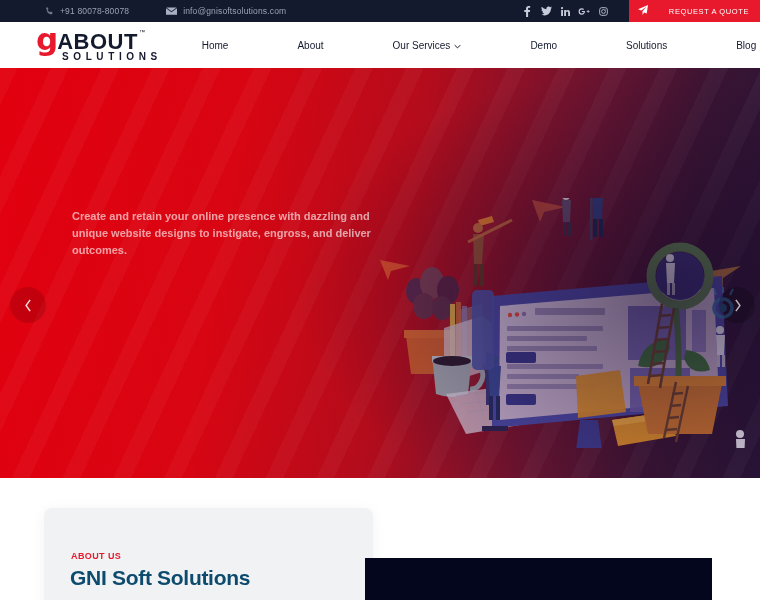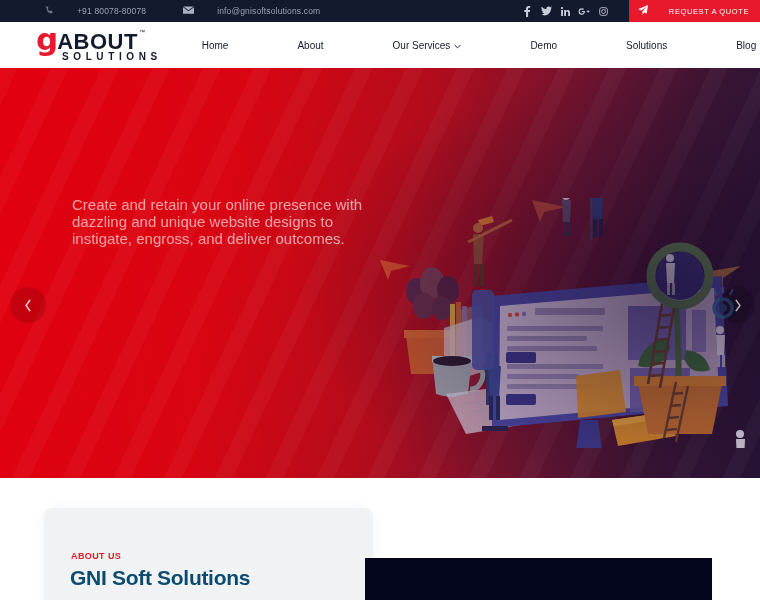--- a/index.html
+++ b/index.html
@@ -11,21 +11,21 @@
   }
 
   
   .topbar {
     position: absolute; top: 0; left: 0;
     width: 760px; height: 22px;
     background: #141a2e;
     display: flex; align-items: center;
   }
   .tb-contact {
-    display: flex; align-items: flex-start; gap: 23px;
+    display: flex; align-items: center; gap: 6px;
     color: #9aa0b5; font-size: 8.5px; letter-spacing: .15px;
     white-space: nowrap;
   }
   .tb-contact.phone { margin-left: 45px; }
   .tb-contact.mail  { margin-left: 37px; }
   .tb-ico { display: inline-flex; align-items: center; justify-content: center; }
   .tb-ico svg { display: block; }
 
   .tb-spacer { flex: 1 1 auto; }
 
@@ -112,23 +112,23 @@
   }
   .hero-text {
     position: absolute; left: 72px; top: 118px; width: 310px;
   }
   .hero-title {
     font-size: 40px; font-weight: 400; color: #ffffff;
     line-height: 46px; letter-spacing: -.3px;
     font-family: "DejaVu Sans", sans-serif;
   }
   .hero-sub {
-    margin-top: 10px;
-    font-size: 15px; line-height: 17px;
-    color: rgba(255,255,255,0.62); width: 300px;
+    margin-top: 22px;
+    font-size: 11px; line-height: 17px;
+    color: rgba(255,255,255,0.62); width: 300px; font-weight: bold;
   }
 
   .hero-arrow {
     position: absolute; top: 219px;
     width: 36px; height: 36px; border-radius: 50%;
     display: flex; align-items: center; justify-content: center;
     background: rgba(0,0,0,0.13);
     cursor: pointer;
   }
   .hero-arrow.left  { left: 10px; }

